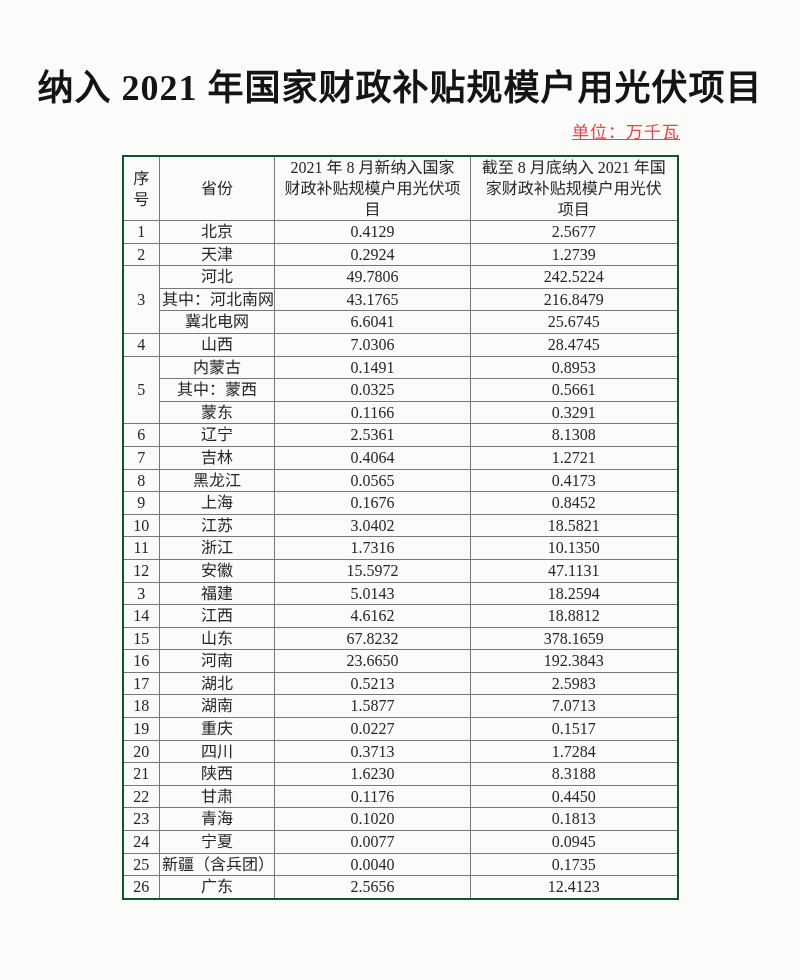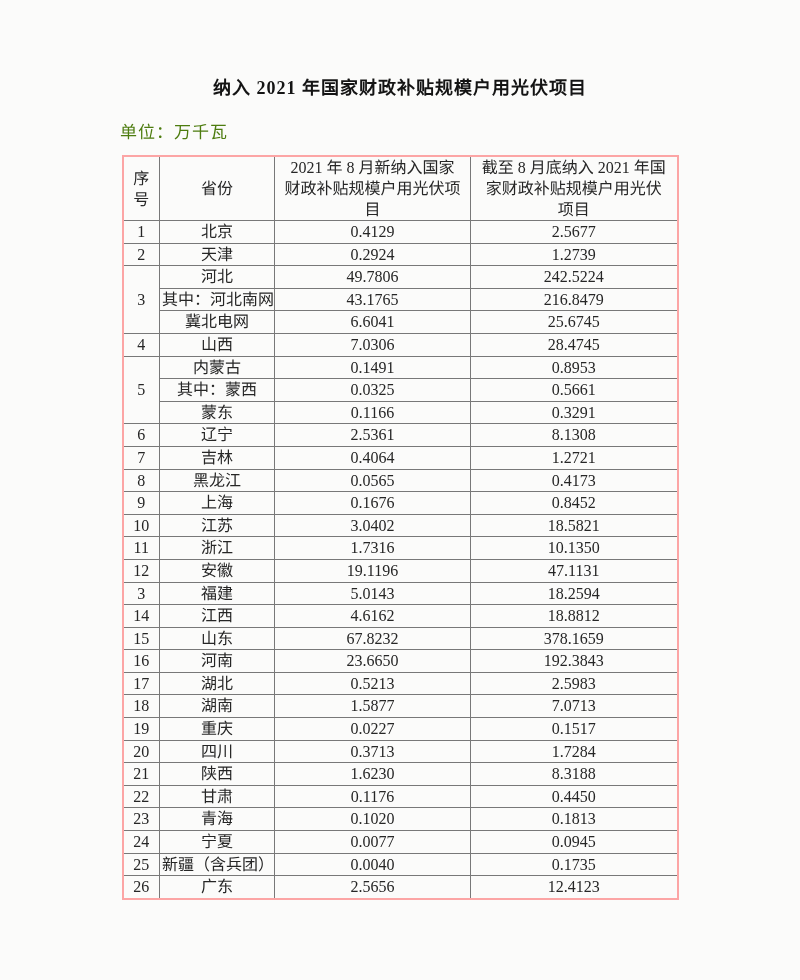--- a/index.html
+++ b/index.html
@@ -14,50 +14,51 @@
     color: #222222;
   }
   .doc {
     position: relative;
     width: 800px;
     height: 980px;
     overflow: hidden;
   }
   .title {
     text-align: center;
-    font-size: 18px;
+    font-size: 36px;
     font-weight: bold;
     color: #141414;
     line-height: 40px;
     letter-spacing: 1px;
   }
   .title-first {
     padding-top: 68px;
   }
   .subtitle {
     text-align: center;
     font-size: 18px;
     color: #2a2a2a;
     margin-top: 13px;
     letter-spacing: 1px;
   }
   .unit-row {
     width: 560px;
     margin: 10px auto 0 auto;
-    text-align: left;
+    text-align: right;
     font-size: 17px;
-    color: #4d7c0f;
+    color: #ef4444;
     letter-spacing: 1px;
+    text-decoration: underline;
   }
   table.cap-table {
     margin: 12px auto 0 auto;
     border-collapse: collapse;
     table-layout: fixed;
     width: 555px;
-    border: 2px solid #fca5a5;
+    border: 2px solid #14532d;
   }
   .cap-table th, .cap-table td {
     border: 1px solid #787878;
     text-align: center;
     vertical-align: middle;
     overflow: hidden;
     white-space: nowrap;
   }
   .cap-table th {
     font-weight: normal;
@@ -185,21 +186,21 @@
         </tr>
         <tr>
           <td>11</td>
           <td>浙江</td>
           <td>1.7316</td>
           <td>10.1350</td>
         </tr>
         <tr>
           <td>12</td>
           <td>安徽</td>
-          <td>19.1196</td>
+          <td>15.5972</td>
           <td>47.1131</td>
         </tr>
         <tr>
           <td>3</td>
           <td>福建</td>
           <td>5.0143</td>
           <td>18.2594</td>
         </tr>
         <tr>
           <td>14</td>

